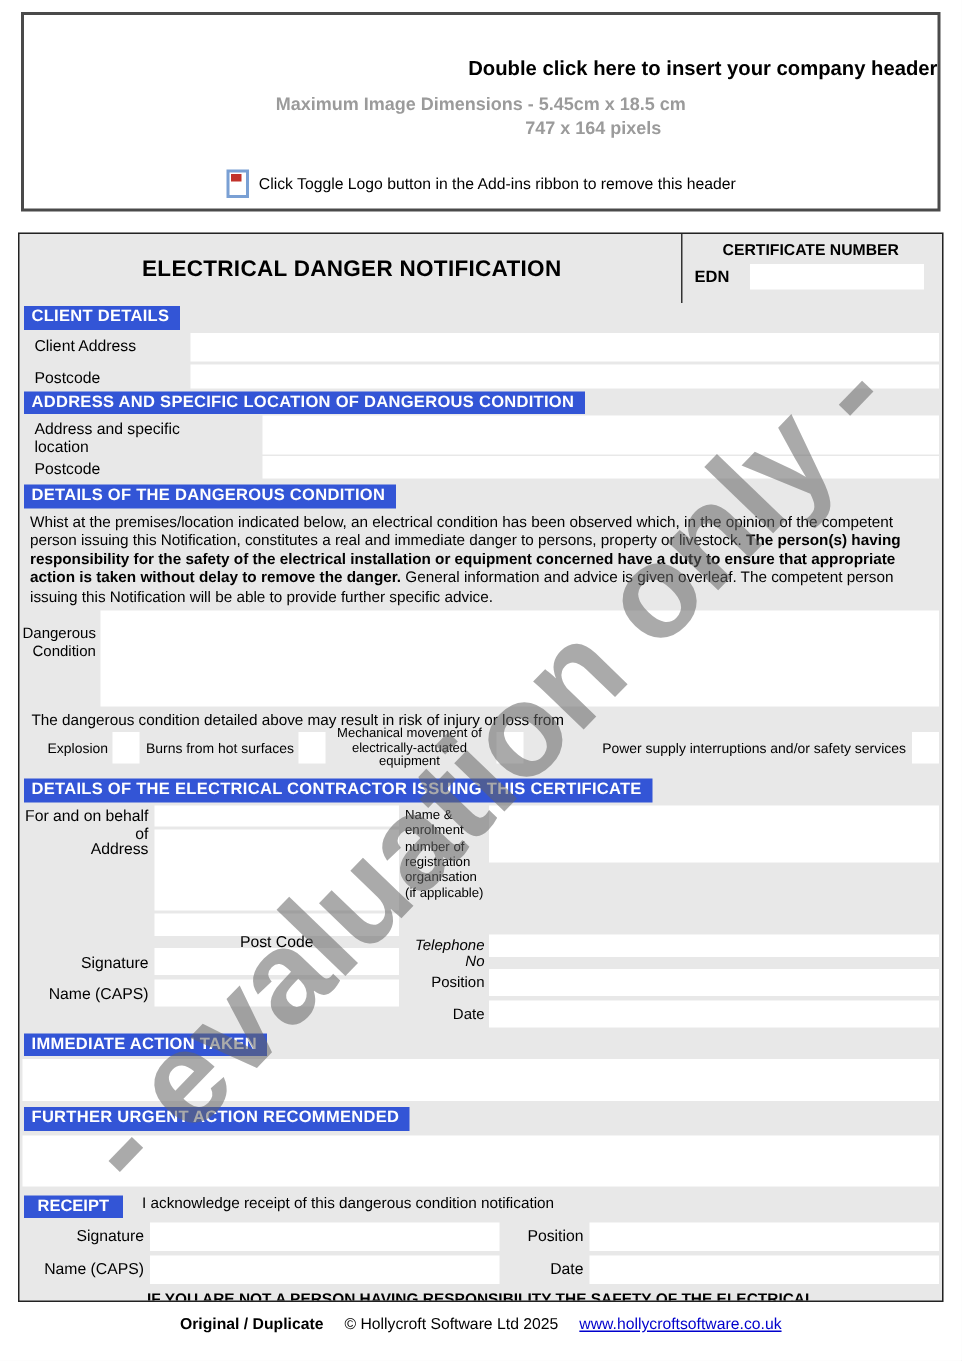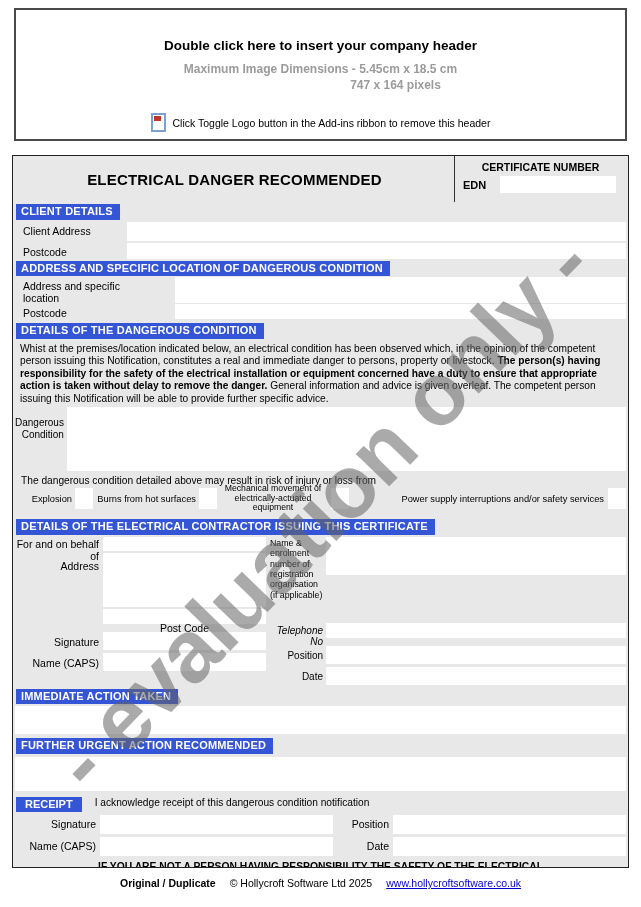--- a/index.html
+++ b/index.html
@@ -3,21 +3,21 @@
 <meta charset="utf-8">
 <style>
   * { margin:0; padding:0; box-sizing:border-box; }
   html,body { background:#fff; }
   body { width:641px; height:907px; font-family:"Liberation Sans", sans-serif; color:#000; position:relative; overflow:hidden; }
 
   .page { position:relative; width:641px; height:907px; background:#fff; overflow:hidden; }
 
   
   .logo-header { position:absolute; left:14px; top:8px; width:613px; height:133px; border:2px solid #4a4a4a; background:#fff; }
-  .lh-title { margin-top:28px; text-align:center; font-size:13.5px; font-weight:bold; }
+  .lh-title { margin-top:28px; text-align:right; font-size:13.5px; font-weight:bold; }
   .lh-dims { margin-top:9px; text-align:center; font-size:12px; font-weight:bold; color:#9b9b9b; }
   .lh-pixels { margin-top:2px; text-align:center; font-size:12px; font-weight:bold; color:#9b9b9b; padding-left:150px; }
   .lh-toggle { position:absolute; left:0; right:0; bottom:7px; display:flex; justify-content:center; align-items:center; gap:7px; font-size:10.5px; }
   .toggle-icon { display:inline-block; width:15px; height:19px; border:2px solid #7aa0d4; background:#fff; position:relative; }
   .toggle-icon::before { content:""; position:absolute; left:1px; top:1px; right:3px; height:5px; background:#c2332b; }
 
   
   .cert { position:absolute; left:12px; top:155px; width:617px; height:713px; border:1px solid #222; background:#e8e8e8; overflow:hidden; padding:0 2px; }
   .watermark { position:absolute; left:0; top:0; width:617px; height:713px; display:flex; align-items:center; justify-content:center;
                transform:rotate(-46deg); font-size:88px; font-weight:bold; color:rgba(100,100,100,0.55);
@@ -112,21 +112,21 @@
     <div class="lh-toggle">
       <span class="toggle-icon"></span>
       <span>Click Toggle Logo button in the Add-ins ribbon to remove this header</span>
     </div>
   </div>
 
   <div class="cert">
     <div class="watermark">- evaluation only -</div>
 
     <div class="title-row">
-      <div class="tr-left">ELECTRICAL DANGER RECOMMENDED</div>
+      <div class="tr-left">ELECTRICAL DANGER NOTIFICATION</div>
       <div class="tr-right">
         <div class="cn-label">CERTIFICATE NUMBER</div>
         <div class="cn-row">
           <span class="cn-prefix">EDN</span>
           <span class="cn-input"></span>
         </div>
       </div>
     </div>
 
     <div class="bar">CLIENT DETAILS</div>

